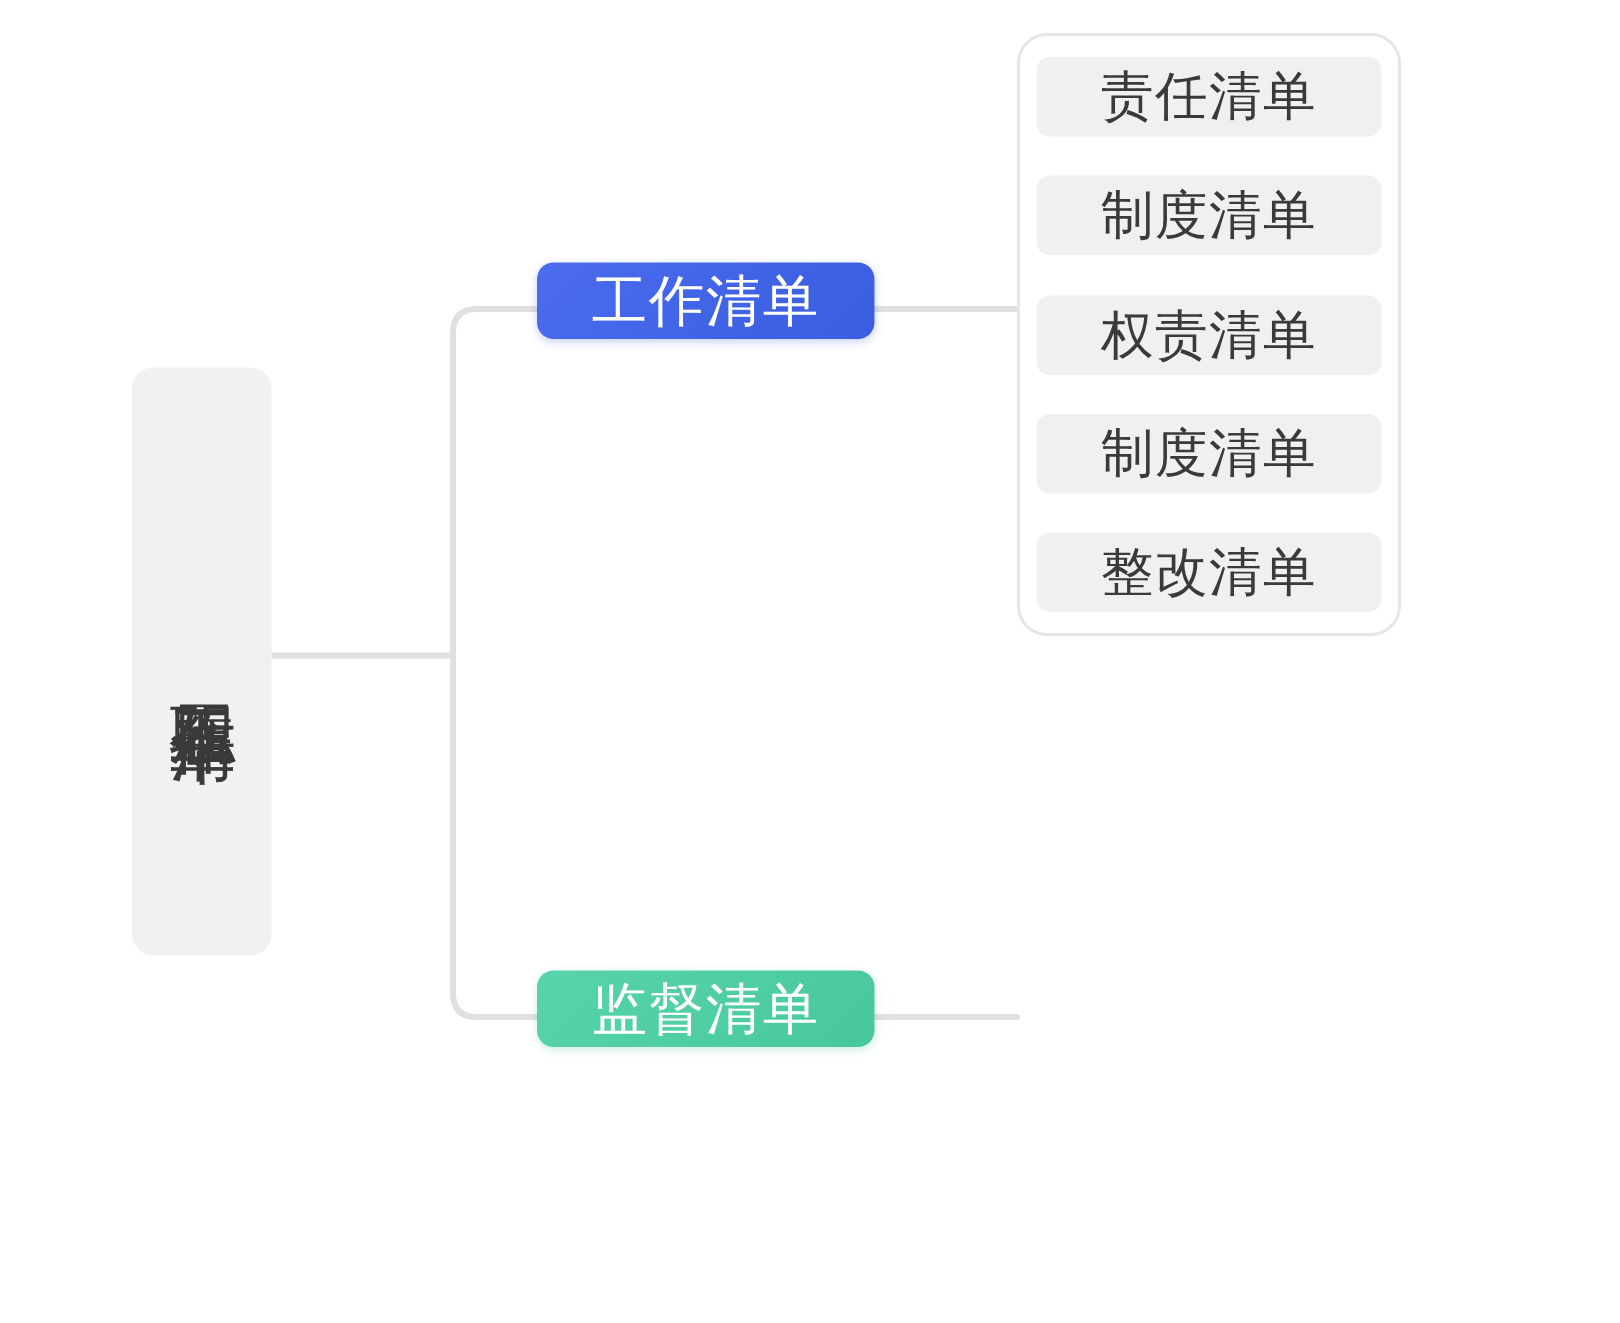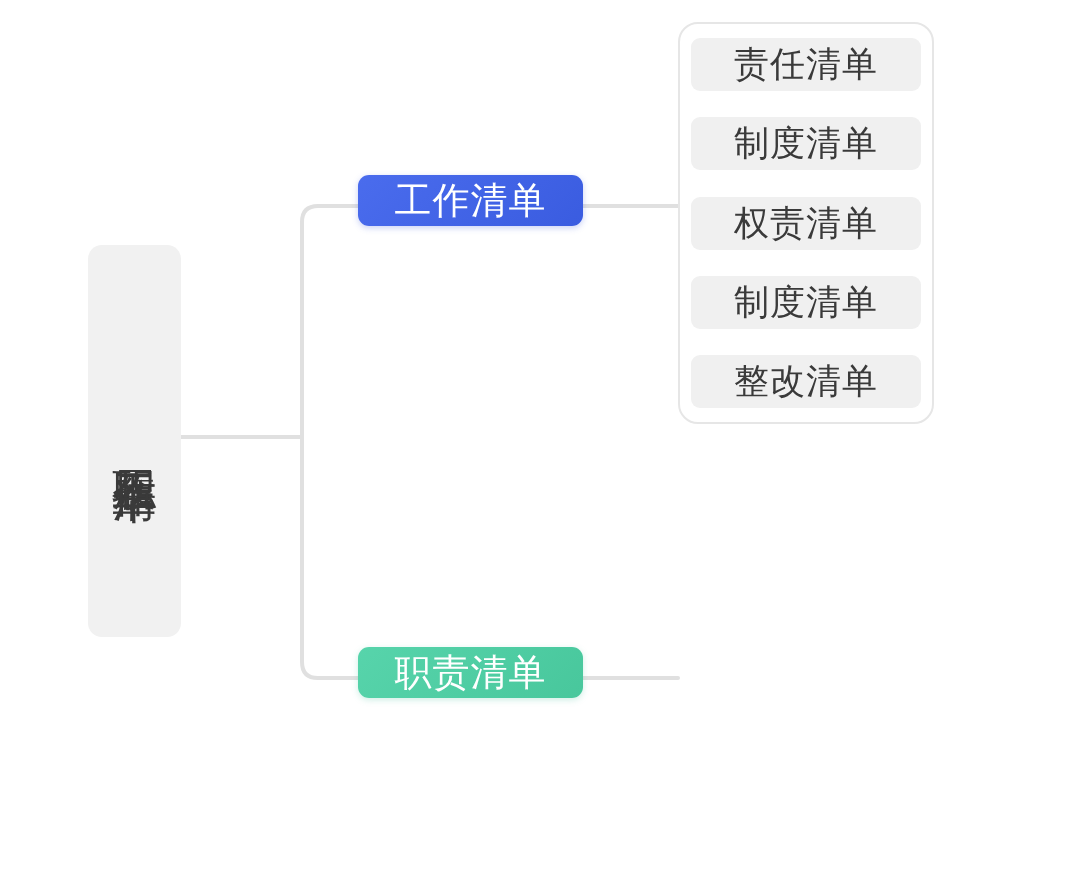--- a/index.html
+++ b/index.html
@@ -132,21 +132,21 @@
 
   <div class="root-node">
     <span class="root-text">履职工作清单</span>
   </div>
 
   <div class="branch-node work">
     <span>工作清单</span>
   </div>
 
   <div class="branch-node supervise">
-    <span>职责清单</span>
+    <span>监督清单</span>
   </div>
 
   <div class="leaf-group top">
     <div class="leaf-chip">
       <span>责任清单</span>
     </div>
     <div class="leaf-chip">
       <span>制度清单</span>
     </div>
     <div class="leaf-chip">

